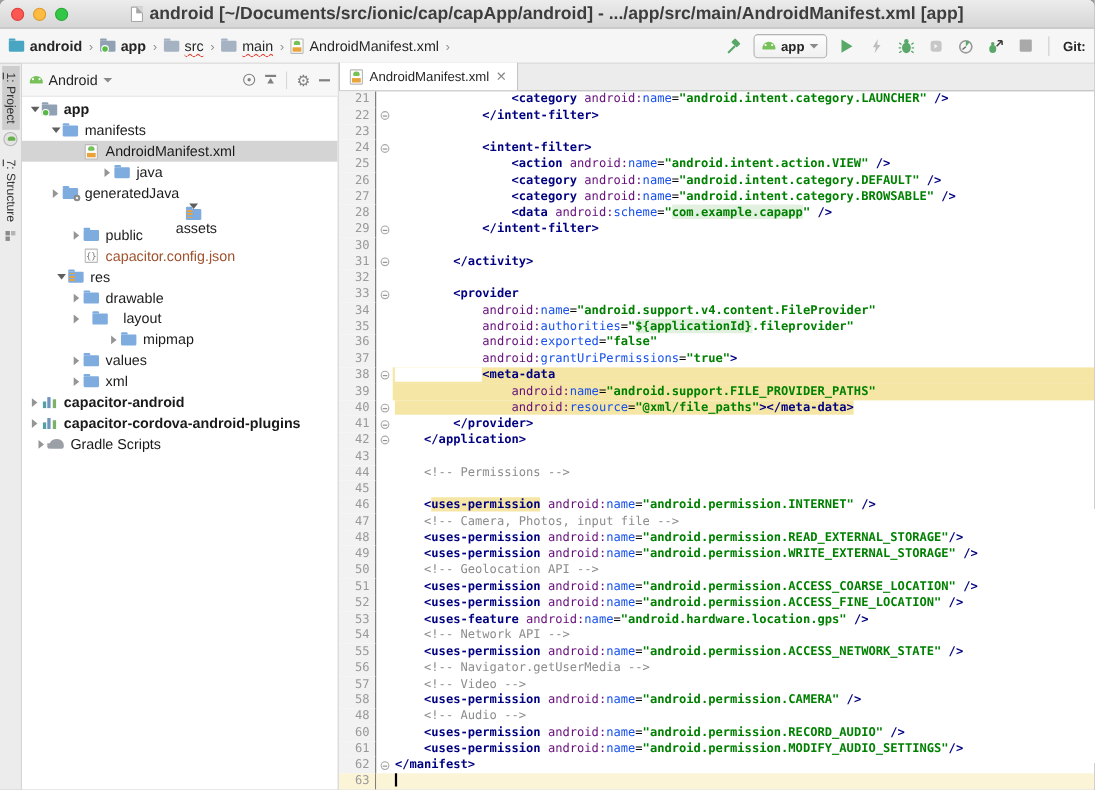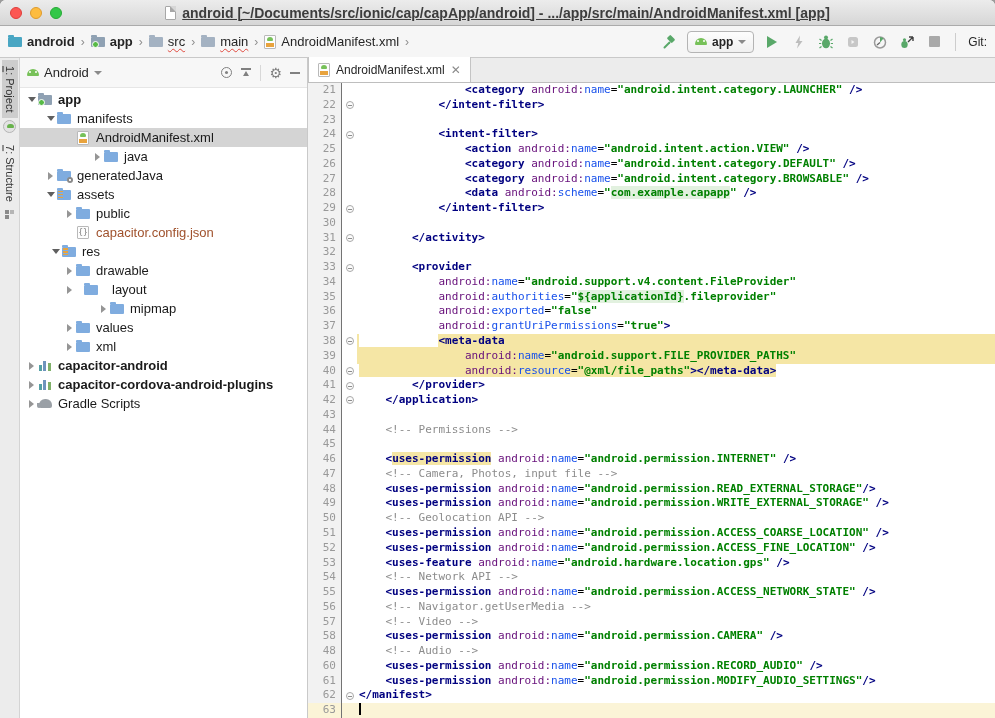--- a/index.html
+++ b/index.html
@@ -8,21 +8,21 @@
 
   
   .titlebar { height:26px; background:linear-gradient(#ececec,#d6d6d6); border-bottom:1px solid #ababab;
               display:flex; align-items:center; position:relative; }
   .traffic { display:flex; gap:8px; padding-left:10px; position:absolute; left:0; }
   .tl { width:12px; height:12px; border-radius:50%; display:inline-block; }
   .tl.red { background:#fc5753; border:1px solid #df3e3a; }
   .tl.yellow { background:#fdbc40; border:1px solid #de9b2d; }
   .tl.green { background:#33c748; border:1px solid #27aa35; }
   .title-center { flex:1; display:flex; justify-content:center; align-items:center; gap:6px;
-                  font-size:14px; color:#3d3d3d; font-weight:600;text-decoration:underline; }
+                  font-size:16px; color:#3d3d3d; font-weight:600; }
   .doc-icon { width:11px; height:14px; background:#fff; border:1px solid #a7a7a7; border-radius:1px; position:relative; }
   .doc-icon::after { content:""; position:absolute; right:-1px; top:-1px; border:3px solid #d6d6d6;
                      border-left-color:#a7a7a7; border-bottom-color:#a7a7a7; }
 
   
   .toolbar { height:32px; background:#f6f6f6; border-bottom:1px solid #c9c9c9; display:flex; align-items:center; padding:0 6px 0 8px; }
   .breadcrumbs { display:flex; align-items:center; font-size:13px; color:#262626; flex:1; min-width:0; white-space:nowrap; }
   .crumb { display:flex; align-items:center; gap:5px; cursor:default; }
   .crumb .lbl.bold { font-weight:700; }
   .crumb .lbl.squig { text-decoration:underline wavy #e04a3f 1px; text-underline-offset:2px; }
@@ -45,21 +45,21 @@
   .act { width:18px; height:18px; display:flex; align-items:center; justify-content:center; cursor:default; }
   .run-config { height:22px; border:1px solid #b4b4b4; border-radius:4px; background:linear-gradient(#fdfdfd,#f0f0f0);
                 display:flex; align-items:center; gap:5px; padding:0 7px; font-size:12px; color:#262626; font-weight:600; }
   .droid-head { width:12px; height:7px; background:#77c159; border-radius:6px 6px 1px 1px; position:relative; display:inline-block; }
   .droid-head::after { content:""; position:absolute; top:2px; left:2px; width:2px; height:2px; border-radius:50%;
                        background:#fff; box-shadow:6px 0 0 #fff; }
   .chev { width:0; height:0; border-left:4px solid transparent; border-right:4px solid transparent; border-top:4px solid #8a8a8a; }
   .play-tri { width:0; height:0; border-top:6px solid transparent; border-bottom:6px solid transparent; border-left:10px solid #59a869; }
   .stop-sq { width:11px; height:11px; background:#a9a9a9; border-radius:1px; }
   .tb-sep { width:1px; height:18px; background:#cdcdcd; margin:0 3px; }
-  .git-label { font-size:12px; color:#262626; font-weight:400; padding-right:2px; }
+  .git-label { font-size:12px; color:#262626; font-weight:700; padding-right:2px; }
 
   
   .main { display:flex; height:660px; }
 
   
   .stripe { width:20px; background:#ececec; border-right:1px solid #d4d4d4; display:flex; flex-direction:column; align-items:center; padding-top:2px; }
   .stripe-btn { writing-mode:vertical-rl; font-size:11px; color:#333; padding:6px 2px; display:flex; align-items:center; gap:4px; cursor:default; }
   .stripe-btn.active { background:#cdcdcd; }
   .stripe-btn .mn { text-decoration:underline; }
   .stripe-ic-droid { width:13px; height:13px; border-radius:50%; background:#e3e3e3; border:1px solid #b5b5b5; position:relative; margin:2px 0 6px 0; }
@@ -310,21 +310,21 @@
             </span>
             <span class="lbl">java</span>
           </div>
           <div class="trow" style="padding-left: 25px;">
             <span class="arr closed"></span>
             <span class="ticon">
               <span class="tf gen"></span>
             </span>
             <span class="lbl">generatedJava</span>
           </div>
-          <div class="trow" style="padding-left: 25px;">
+          <div class="trow" style="padding-left: 25px; flex-direction: column;">
             <span class="arr open"></span>
             <span class="ticon">
               <span class="tf lines"></span>
             </span>
             <span class="lbl">assets</span>
           </div>
           <div class="trow" style="padding-left: 44px;">
             <span class="arr closed"></span>
             <span class="ticon">
               <span class="tf"></span>
@@ -395,21 +395,21 @@
             <span class="arr closed"></span>
             <span class="ticon">
               <span class="libmod-ic">
                 <i></i>
                 <i></i>
                 <i></i>
               </span>
             </span>
             <span class="lbl bold">capacitor-cordova-android-plugins</span>
           </div>
-          <div class="trow" style="padding-left: 6px;">
+          <div class="trow" style="padding-left: 12px;">
             <span class="arr closed"></span>
             <span class="ticon">
               <span class="gradle-ic"></span>
             </span>
             <span class="lbl">Gradle Scripts</span>
           </div>
         </div>
     </div>
 
     <div class="editor">

